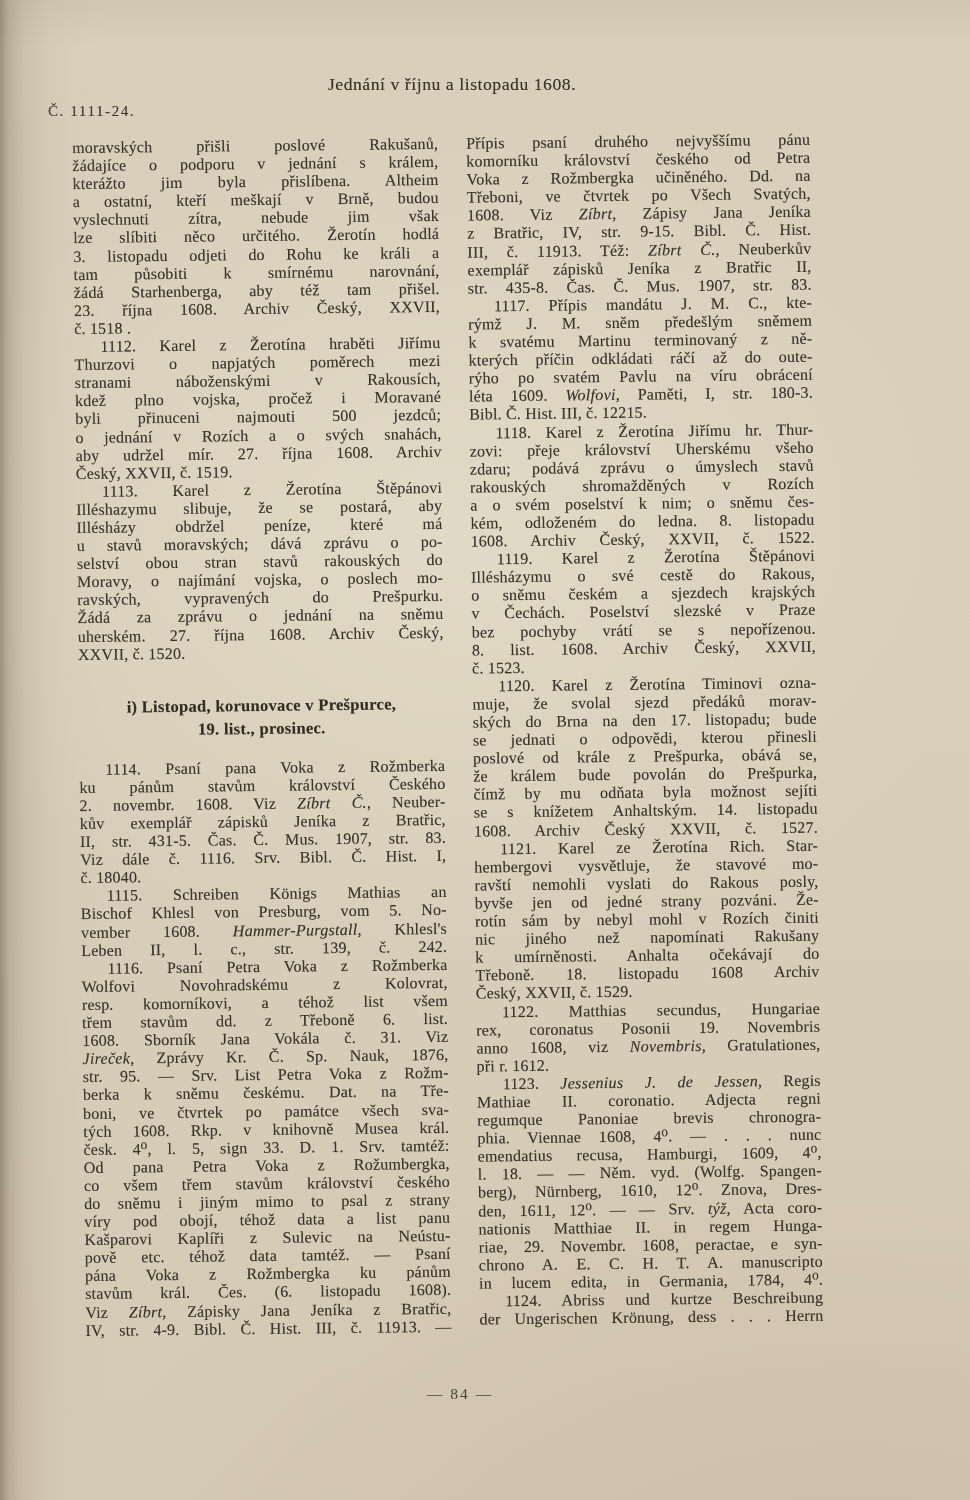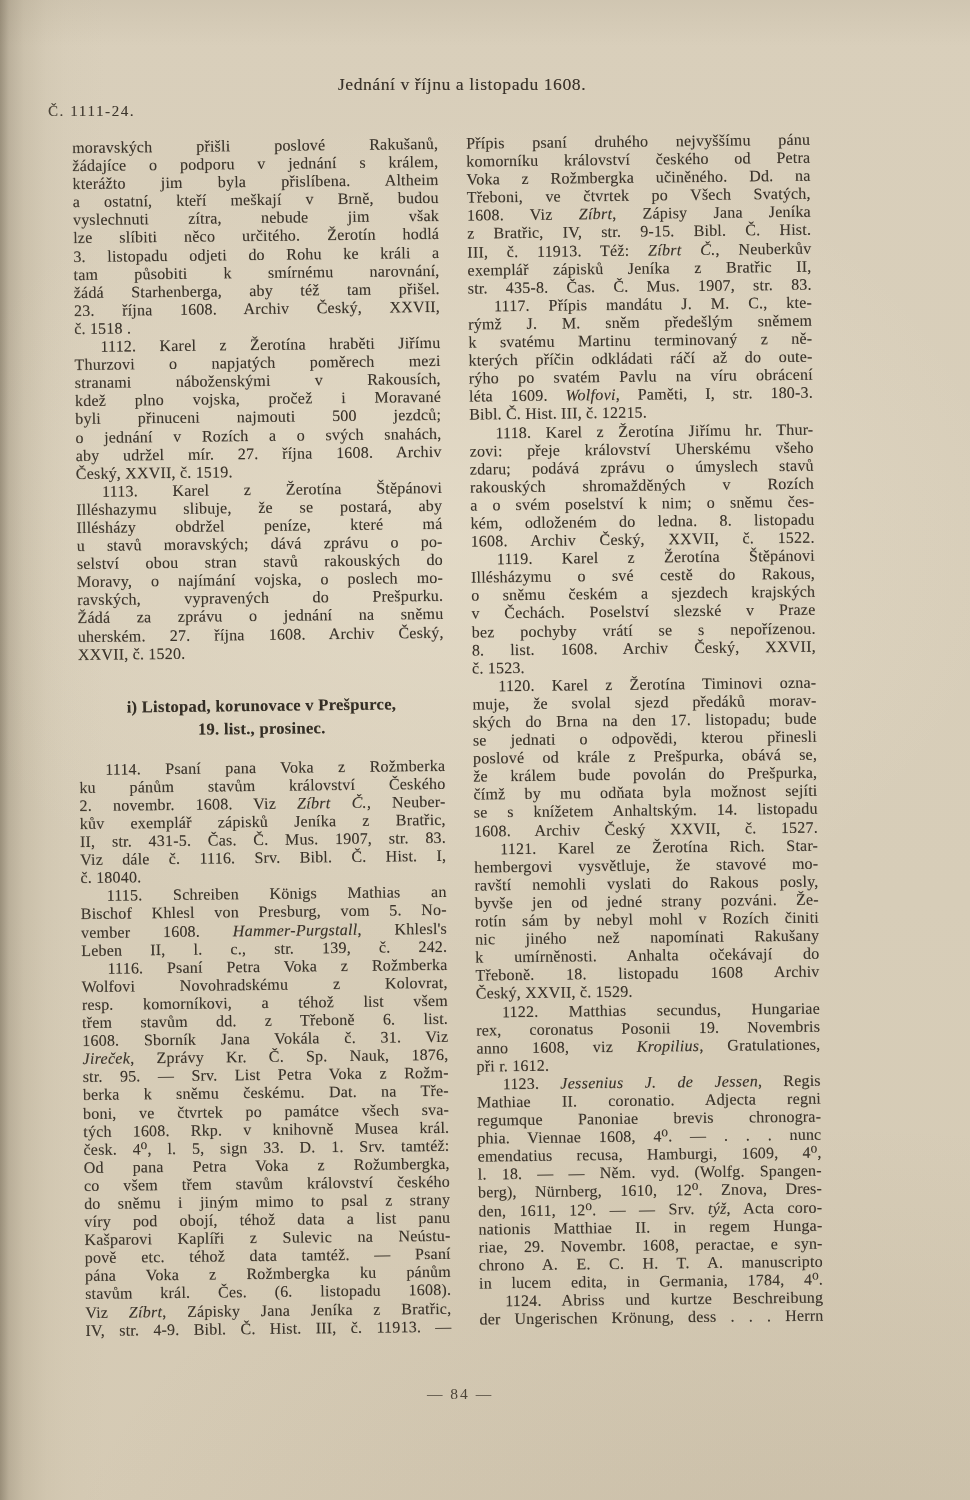--- a/index.html
+++ b/index.html
@@ -28,21 +28,20 @@
         rgba(175,164,138,0.12) 46px,
         rgba(190,180,154,0.07) 66px,
         rgba(0,0,0,0) 105px);
   }
   .running-header {
     position:absolute; top:74px; left:0; width:904px;
     text-align:center;
     font-size:17.5px; letter-spacing:0.6px;
     color:#39322a;
     text-shadow:0.2px 0.2px 0.4px rgba(58,50,40,0.45);
-    margin-left:10px;
   }
   .entry-range {
     position:absolute; top:103px; left:0; width:818px;
     text-align:left;
     font-size:15px; letter-spacing:1.6px;
     color:#3d362d;
     text-shadow:0.2px 0.2px 0.4px rgba(58,50,40,0.4);
     margin-left:48px;
   }
   .columns {
@@ -197,21 +196,21 @@
           <div class="tl">hembergovi vysvětluje, že stavové mo-</div>
           <div class="tl">ravští nemohli vyslati do Rakous posly,</div>
           <div class="tl">byvše jen od jedné strany pozváni. Že-</div>
           <div class="tl">rotín sám by nebyl mohl v Rozích činiti</div>
           <div class="tl">nic jiného než napomínati Rakušany</div>
           <div class="tl">k umírněnosti. Anhalta očekávají do</div>
           <div class="tl">Třeboně. 18. listopadu 1608 Archiv</div>
           <div class="tl nj">Český, XXVII, č. 1529.</div>
           <div class="tl ind">1122. Matthias secundus, Hungariae</div>
           <div class="tl">rex, coronatus Posonii 19. Novembris</div>
-          <div class="tl">anno 1608, viz <em>Kropilius</em>, Gratulationes,</div>
+          <div class="tl">anno 1608, viz <em>Novembris</em>, Gratulationes,</div>
           <div class="tl nj">při r. 1612.</div>
           <div class="tl ind">1123. <em>Jessenius J. de Jessen</em>, Regis</div>
           <div class="tl">Mathiae II. coronatio. Adjecta regni</div>
           <div class="tl">regumque Panoniae brevis chronogra-</div>
           <div class="tl">phia. Viennae 1608, 4⁰. — . . . nunc</div>
           <div class="tl">emendatius recusa, Hamburgi, 1609, 4⁰,</div>
           <div class="tl">l. 18. — — Něm. vyd. (Wolfg. Spangen-</div>
           <div class="tl">berg), Nürnberg, 1610, 12⁰. Znova, Dres-</div>
           <div class="tl">den, 1611, 12⁰. — — Srv. <em>týž</em>, Acta coro-</div>
           <div class="tl">nationis Matthiae II. in regem Hunga-</div>

